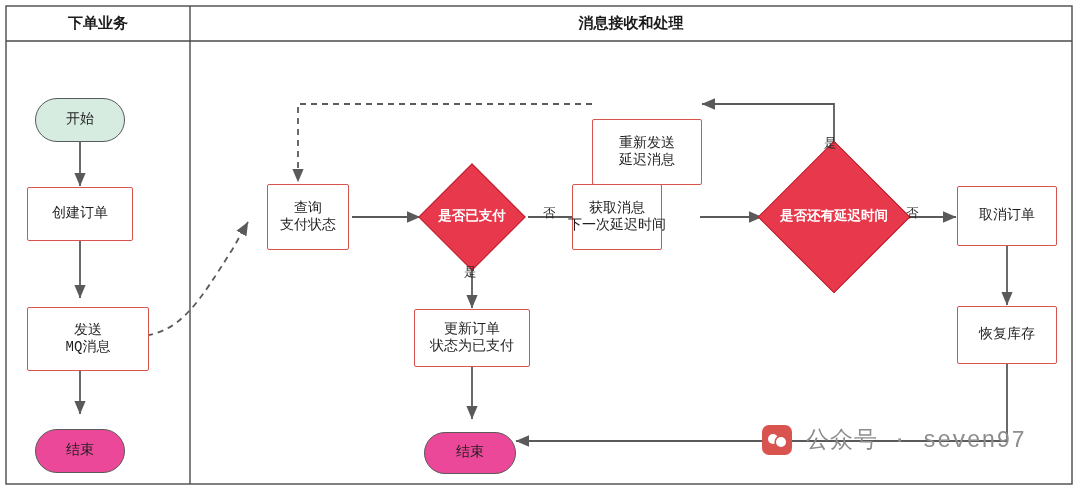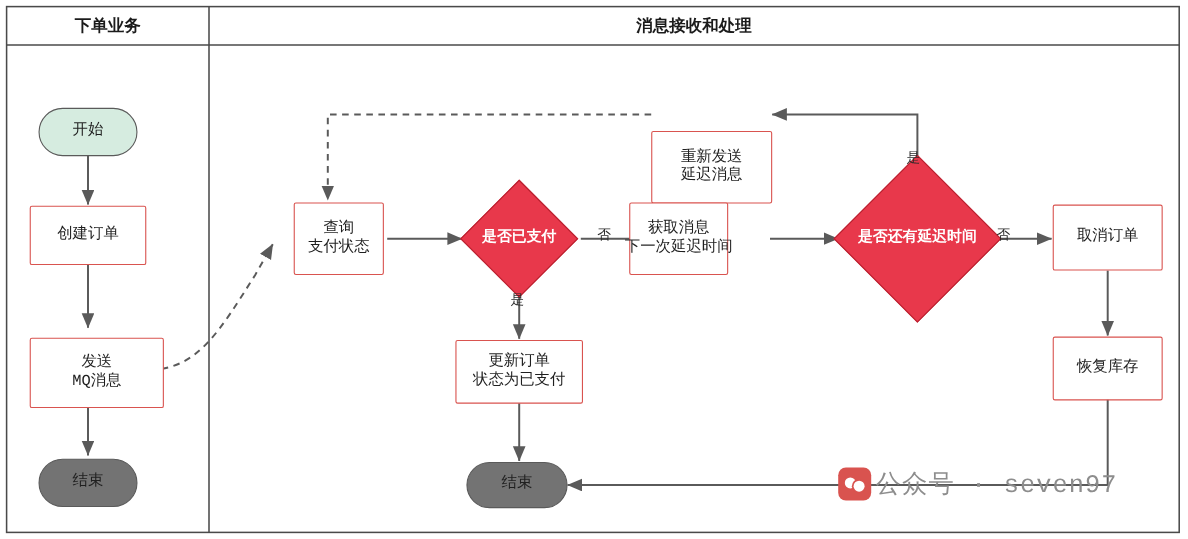--- a/index.html
+++ b/index.html
@@ -40,22 +40,23 @@
     background: #ffffff;
     border-radius: 2px;
   }
   .term-start {
     border: 1.6px solid #5a5a5a;
     background: #d6ece0;
     border-radius: 999px;
   }
   .term-end {
     border: 1.6px solid #5a5a5a;
-    background: #737373;
+    background: #ec4899;
     border-radius: 999px;
+    margin-top: 12px;
   }
   .diamond-wrap {
     position: absolute;
   }
   .diamond-shape {
     position: absolute;
     left: 0; top: 0;
     width: 100%; height: 100%;
     background: #e8384b;
     border: 1.6px solid #b8202f;
@@ -88,21 +89,21 @@
   .edge-label {
     position: absolute;
     font-size: 12.5px;
     color: #2b2b2b;
     white-space: nowrap;
   }
   .watermark {
     position: absolute;
     display: flex;
     align-items: center;
-    gap: 4px;
+    gap: 14px;
     color: #8d8d8d;
     font-size: 23px;
     letter-spacing: 1px;
   }
   .wm-logo {
     width: 30px;
     height: 30px;
     border-radius: 7px;
     background: #d9534f;
     position: relative;

